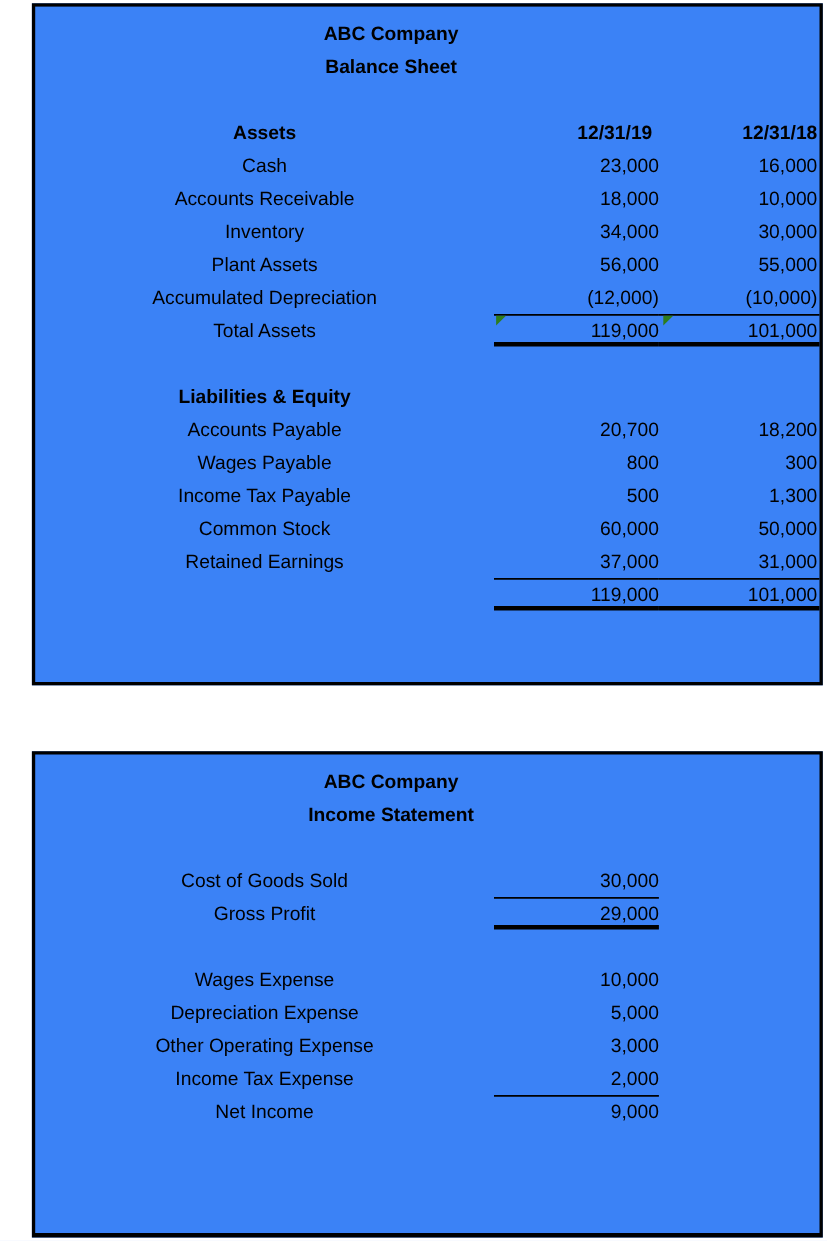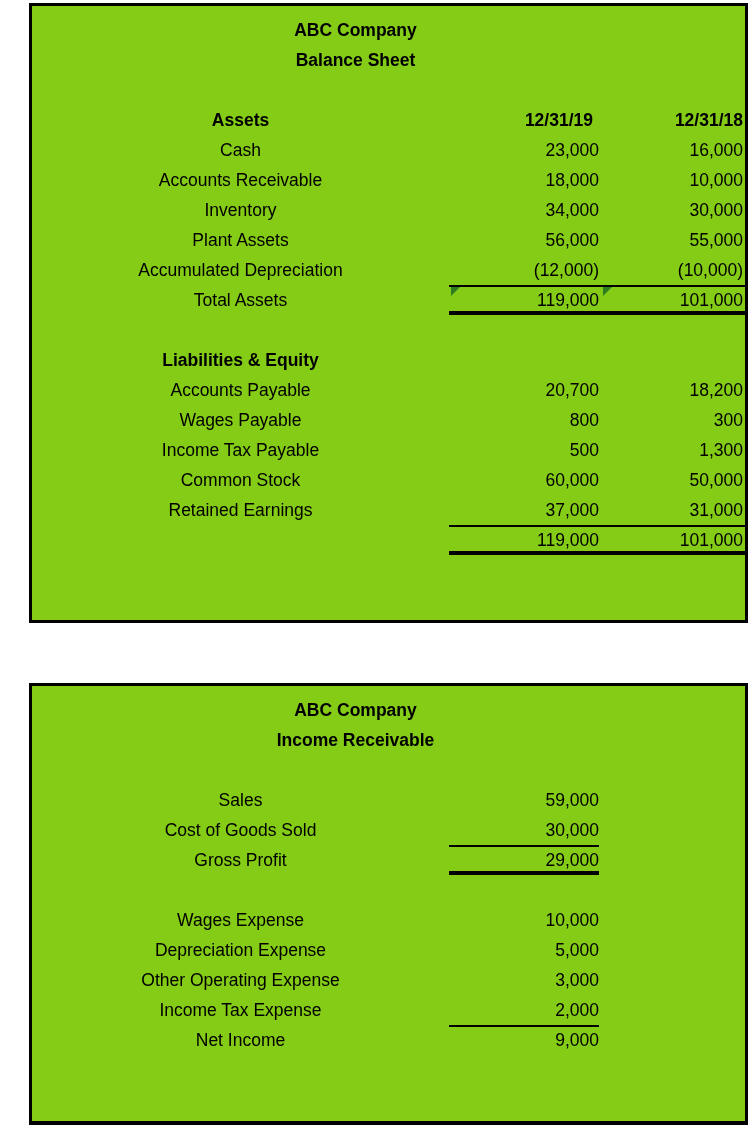--- a/index.html
+++ b/index.html
@@ -13,21 +13,21 @@
     position: relative;
     font-family: "Liberation Sans", sans-serif;
     color: #000000;
     overflow: hidden;
   }
 
   .statement {
     position: absolute;
     box-sizing: border-box;
     border: 3px solid #000000;
-    background: #84cc16;
+    background: #3b82f6;
   }
 
   #balance-sheet {
     left: 29px;
     top: 3px;
     width: 719px;
     height: 620px;
   }
 
   #income-statement {
@@ -226,42 +226,37 @@
         <td class="num col2 rule-both">101,000</td>
       </tr>
     </tbody>
   </table>
 </div>
 
 <div class="statement" id="income-statement">
 
   <div class="titles">
     <div class="title-line">ABC Company</div>
-    <div class="title-line">Income Receivable</div>
+    <div class="title-line">Income Statement</div>
   </div>
 
   <table class="sheet">
     <colgroup>
       <col class="c-label">
         <col class="c-num1">
         <col class="c-num2">
     </colgroup>
     <tbody>
       <tr class="spacer">
         <td></td>
           <td></td>
           <td></td>
       </tr>
 
       <tr>
-        <td class="label">Sales</td>
-        <td class="num col1">59,000</td>
-        <td></td>
-      </tr>
-      <tr>
         <td class="label">Cost of Goods Sold</td>
         <td class="num col1">30,000</td>
         <td></td>
       </tr>
 
       <tr>
         <td class="label indent">Gross Profit</td>
         <td class="num col1 rule-both">29,000</td>
         <td></td>
       </tr>

